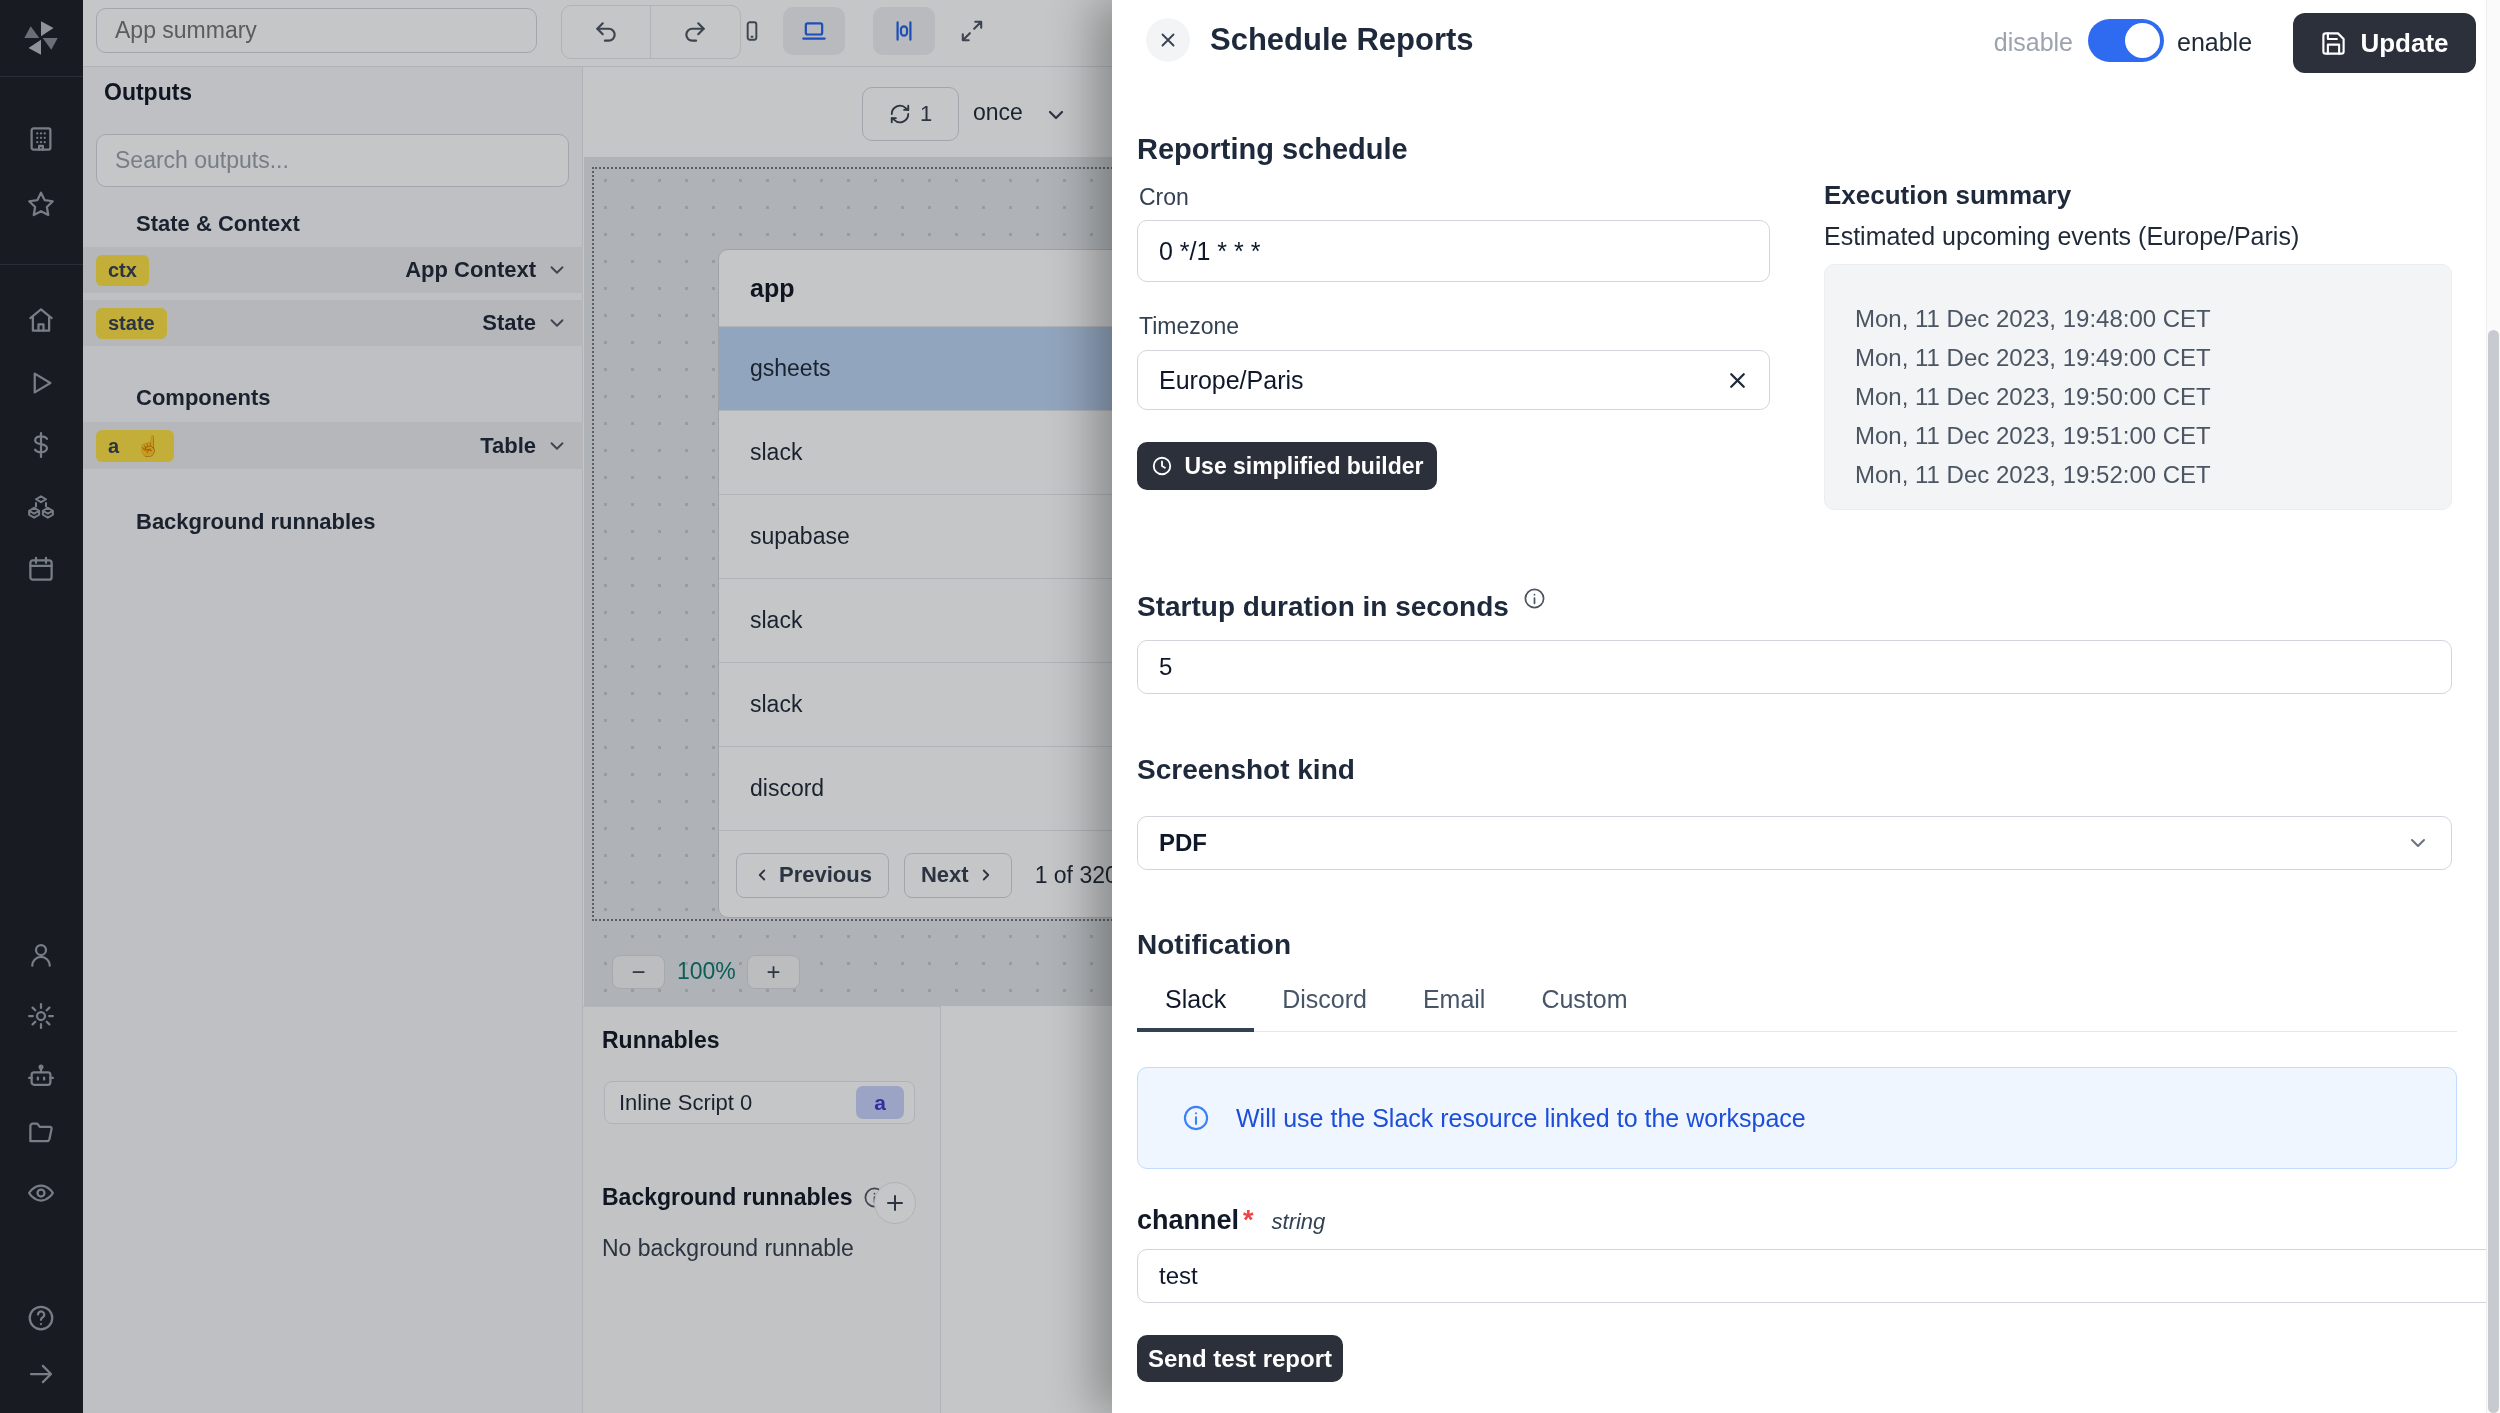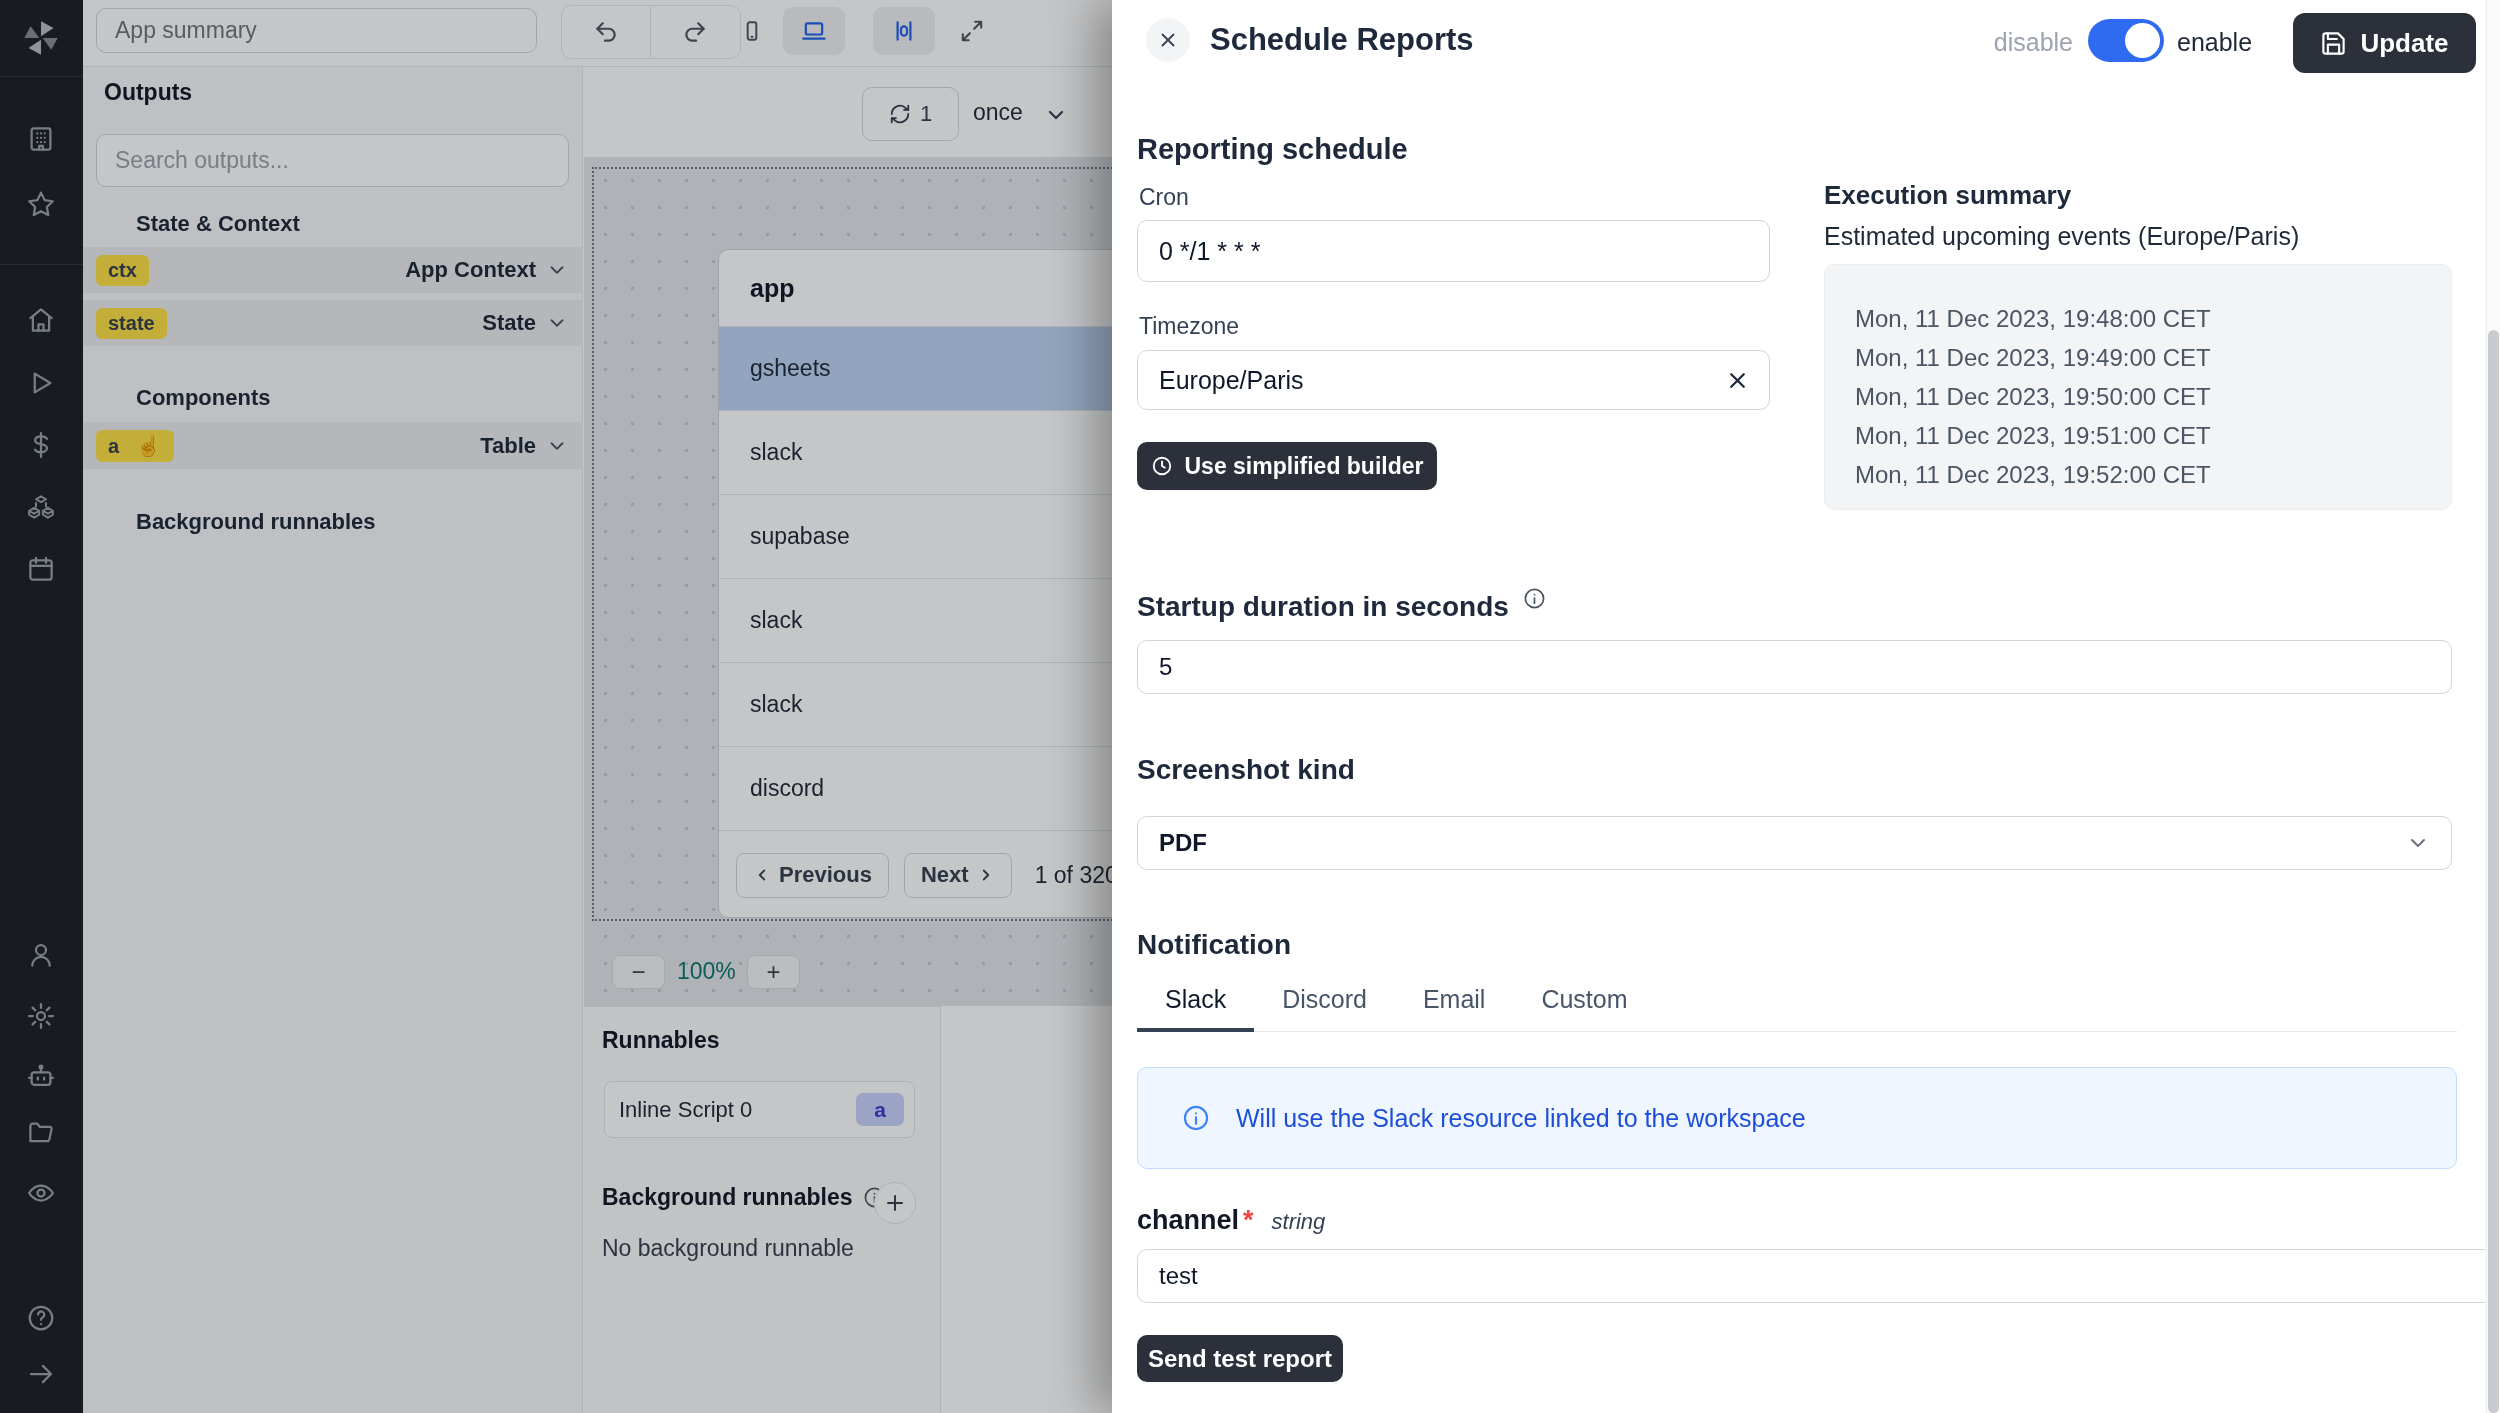--- a/index.html
+++ b/index.html
@@ -53,21 +53,21 @@
   .pg-btn{height:43px;border:1px solid #d2d6dc;border-radius:8px;background:#fff;display:flex;align-items:center;
       justify-content:center;gap:8px;font-size:22px;font-weight:600;color:#374151;padding:0 16px;}
   .pg-info{font-size:23px;color:#1f2937;margin-left:8px;white-space:nowrap;}
 
   .zoom-btn{position:absolute;top:955px;width:53px;height:34px;border:1px solid #d6dade;border-radius:8px;background:#f2f3f5;
       display:flex;align-items:center;justify-content:center;font-size:24px;color:#374151;box-sizing:border-box;}
   .zoom-label{position:absolute;left:677px;top:958px;width:53px;text-align:center;font-size:23px;color:#0f766e;}
 
   .runn-area{left:583px;top:1006px;width:358px;height:407px;background:#fcfcfd;border-right:1px solid #e4e7eb;
       border-top:1px solid #e4e7eb;box-sizing:border-box;}
-  .runn-card{position:absolute;left:21px;top:74px;width:311px;height:57px;border:1px solid #e2e6ea;border-radius:8px;
+  .runn-card{position:absolute;left:21px;top:74px;width:311px;height:43px;border:1px solid #e2e6ea;border-radius:8px;
       background:#fff;display:flex;align-items:center;justify-content:space-between;padding:0 10px 0 14px;box-sizing:border-box;}
   .mini-badge{width:48px;height:33px;border-radius:7px;display:flex;align-items:center;justify-content:center;
       font-size:21px;font-weight:bold;}
   .plus-circle{position:absolute;left:291px;top:175px;width:42px;height:42px;border:1px solid #e2e6ea;border-radius:50%;
       background:#fff;display:flex;align-items:center;justify-content:center;color:#374151;box-sizing:border-box;}
 
   .dim{left:0;top:0;width:1112px;height:1413px;background:rgba(10,12,16,0.235);z-index:5;pointer-events:none;}
 
   
   .drawer{left:1112px;top:0;width:1388px;height:1413px;background:#fff;z-index:10;

